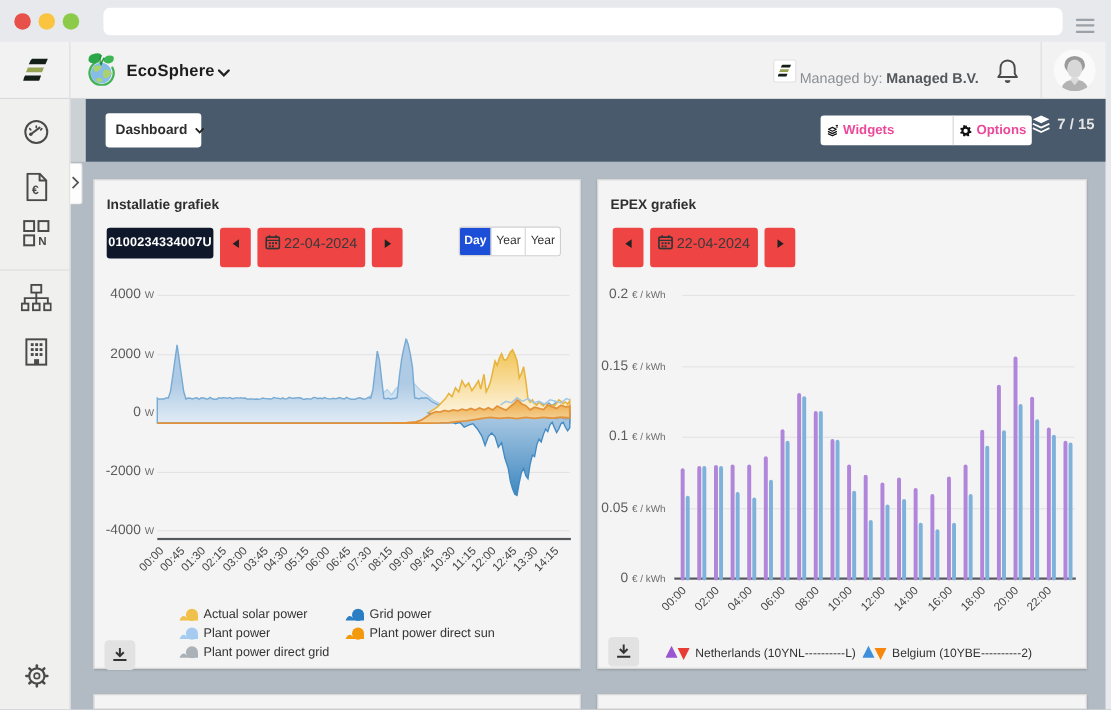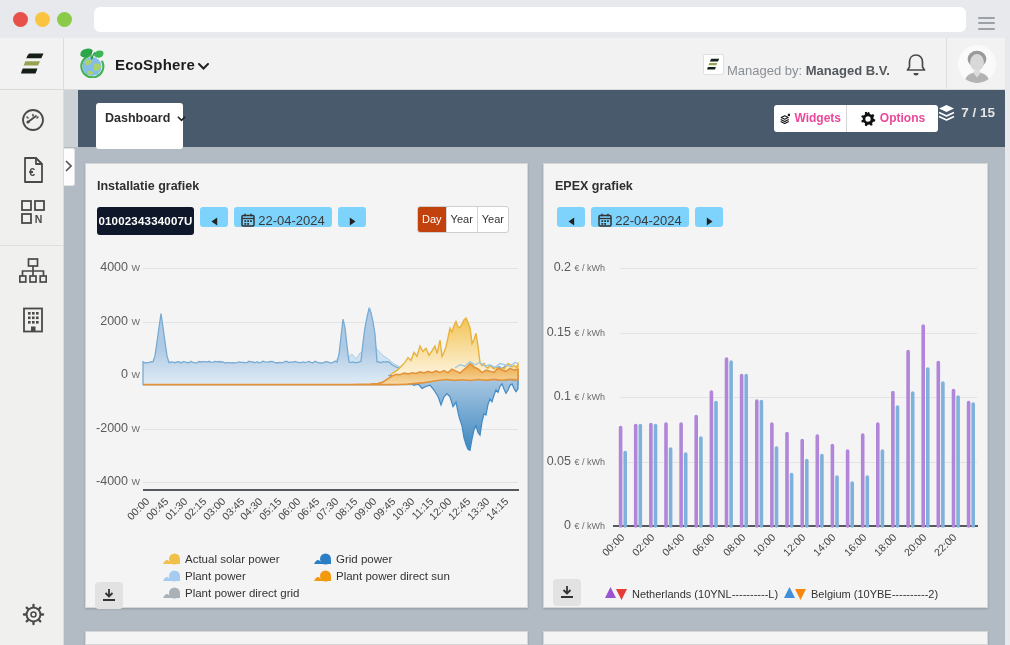--- a/index.html
+++ b/index.html
@@ -21,44 +21,44 @@
 
 
 .sidebar { position:absolute; left:0; top:90px; width:64px; height:555px; background:#f0f0ef; border-right:1px solid #dcdcdc; }
 .side-div { position:absolute; left:0; top:155px; width:64px; border-top:1px solid #dddddc; }
 .tab { position:absolute; left:64px; top:148px; width:11px; height:38px; background:#fdfdfd; border:1px solid #e2e2e2; border-left:none; border-radius:0 3px 3px 0; }
 .tab svg { margin:11px 0 0 1px; }
 
 
 .contentbg { position:absolute; left:64px; top:90px; width:941px; height:555px; background:#b2bbc3; }
 .navbar { position:absolute; left:78px; top:90px; width:927px; height:57px; background:#485a6b; }
-.dash-btn { position:absolute; left:18px; top:13px; width:87px; height:46px; background:#fff; border-radius:3px; font-size:12.5px; font-weight:bold; color:#2e2e2e; line-height:31px; text-align:left; padding-left:9px; white-space:nowrap; }
+.dash-btn { position:absolute; left:18px; top:13px; width:87px; height:31px; background:#fff; border-radius:3px; font-size:12.5px; font-weight:bold; color:#2e2e2e; line-height:31px; text-align:left; padding-left:9px; white-space:nowrap; }
 .btn-group { position:absolute; right:67px; top:15px; height:27px; background:#fff; border-radius:3px; display:flex; }
 .btn-group .seg:first-child { width:72px; }
-.btn-group .seg:last-child { width:92px; }
+.btn-group .seg:last-child { width:72px;margin-left:48px; }
 .btn-group .seg { font-size:12px; font-weight:bold; color:#ec4899; line-height:27px; padding:0 5px; display:flex; align-items:center; gap:4px; justify-content:center; }
 .btn-group .seg + .seg { border-left:1px solid #d5d5d5; }
 .counter { position:absolute; right:10px; top:9px; color:#e5e5e5; font-size:13.5px; font-weight:bold; line-height:27px; display:flex; align-items:center; gap:6px;margin-left:40px; }
 
 
 .card { position:absolute; background:#f4f4f4; border:1px solid #d6d6d6; box-shadow:0 1px 2px rgba(0,0,0,0.18); }
 .card1 { left:85px; top:163px; width:443px; height:445px; }
 .card2 { left:543px; top:163px; width:445px; height:445px; }
 .card3 { left:85px; top:631px; width:443px; height:14px; }
 .card4 { left:543px; top:631px; width:445px; height:14px; }
 .ctitle { position:absolute; left:11px; top:15px; font-size:12.5px; font-weight:bold; color:#2f2f2f; }
 
 .badge { position:absolute; left:11px; top:43px; width:97px; height:28px; background:#0f172a; border-radius:3px; color:#fff; font-size:11.5px; font-weight:bold; text-align:center; line-height:28px; letter-spacing:0.2px; }
-.lbtn { position:absolute; top:43px; height:20px; background:#7dd3fc; border-radius:3px; color:#333; text-align:center; }
+.lbtn { position:absolute; top:43px; height:36px; background:#ef4444; border-radius:3px; color:#333; text-align:center; }
 .arrow { width:28px; font-size:11px; line-height:28px; }
 .datebtn { width:98px; font-size:13px; line-height:28px; color:#3a3a3a; }
 .segc { position:absolute; top:42px; height:27px; display:flex; border:1px solid #cfcfcf; border-radius:3px; overflow:hidden; background:#fff; }
 .segc div { font-size:11px; line-height:25px; padding:0 4px; color:#333; }
 .segc div + div { border-left:1px solid #d5d5d5; }
-.segc .active { background:#c2410c; color:#fff; font-weight:normal; }
+.segc .active { background:#1d4ed8; color:#fff; font-weight:bold; }
 
 .ylab { position:absolute; font-size:12.5px; color:#5b5b5b; white-space:nowrap; }
 .unit { font-size:9px; color:#6b6b6b; }
 .grid { position:absolute; height:1px; background:#e3e3e3; }
 .xlab { position:absolute; font-size:10.5px; color:#444; white-space:nowrap; transform:rotate(-45deg) translate(-100%,0); transform-origin:0 0; }
 .axis1 { position:absolute; left:143px; top:489px; width:376px; height:2px; background:#55585c; }
 .axis2 { position:absolute; left:613px; top:525px; width:365px; height:2px; background:#55585c; }
 
 .dl { position:absolute; left:9px; top:418px; width:28px; height:27px; background:#e2e2e2; border-radius:4px; }
 

